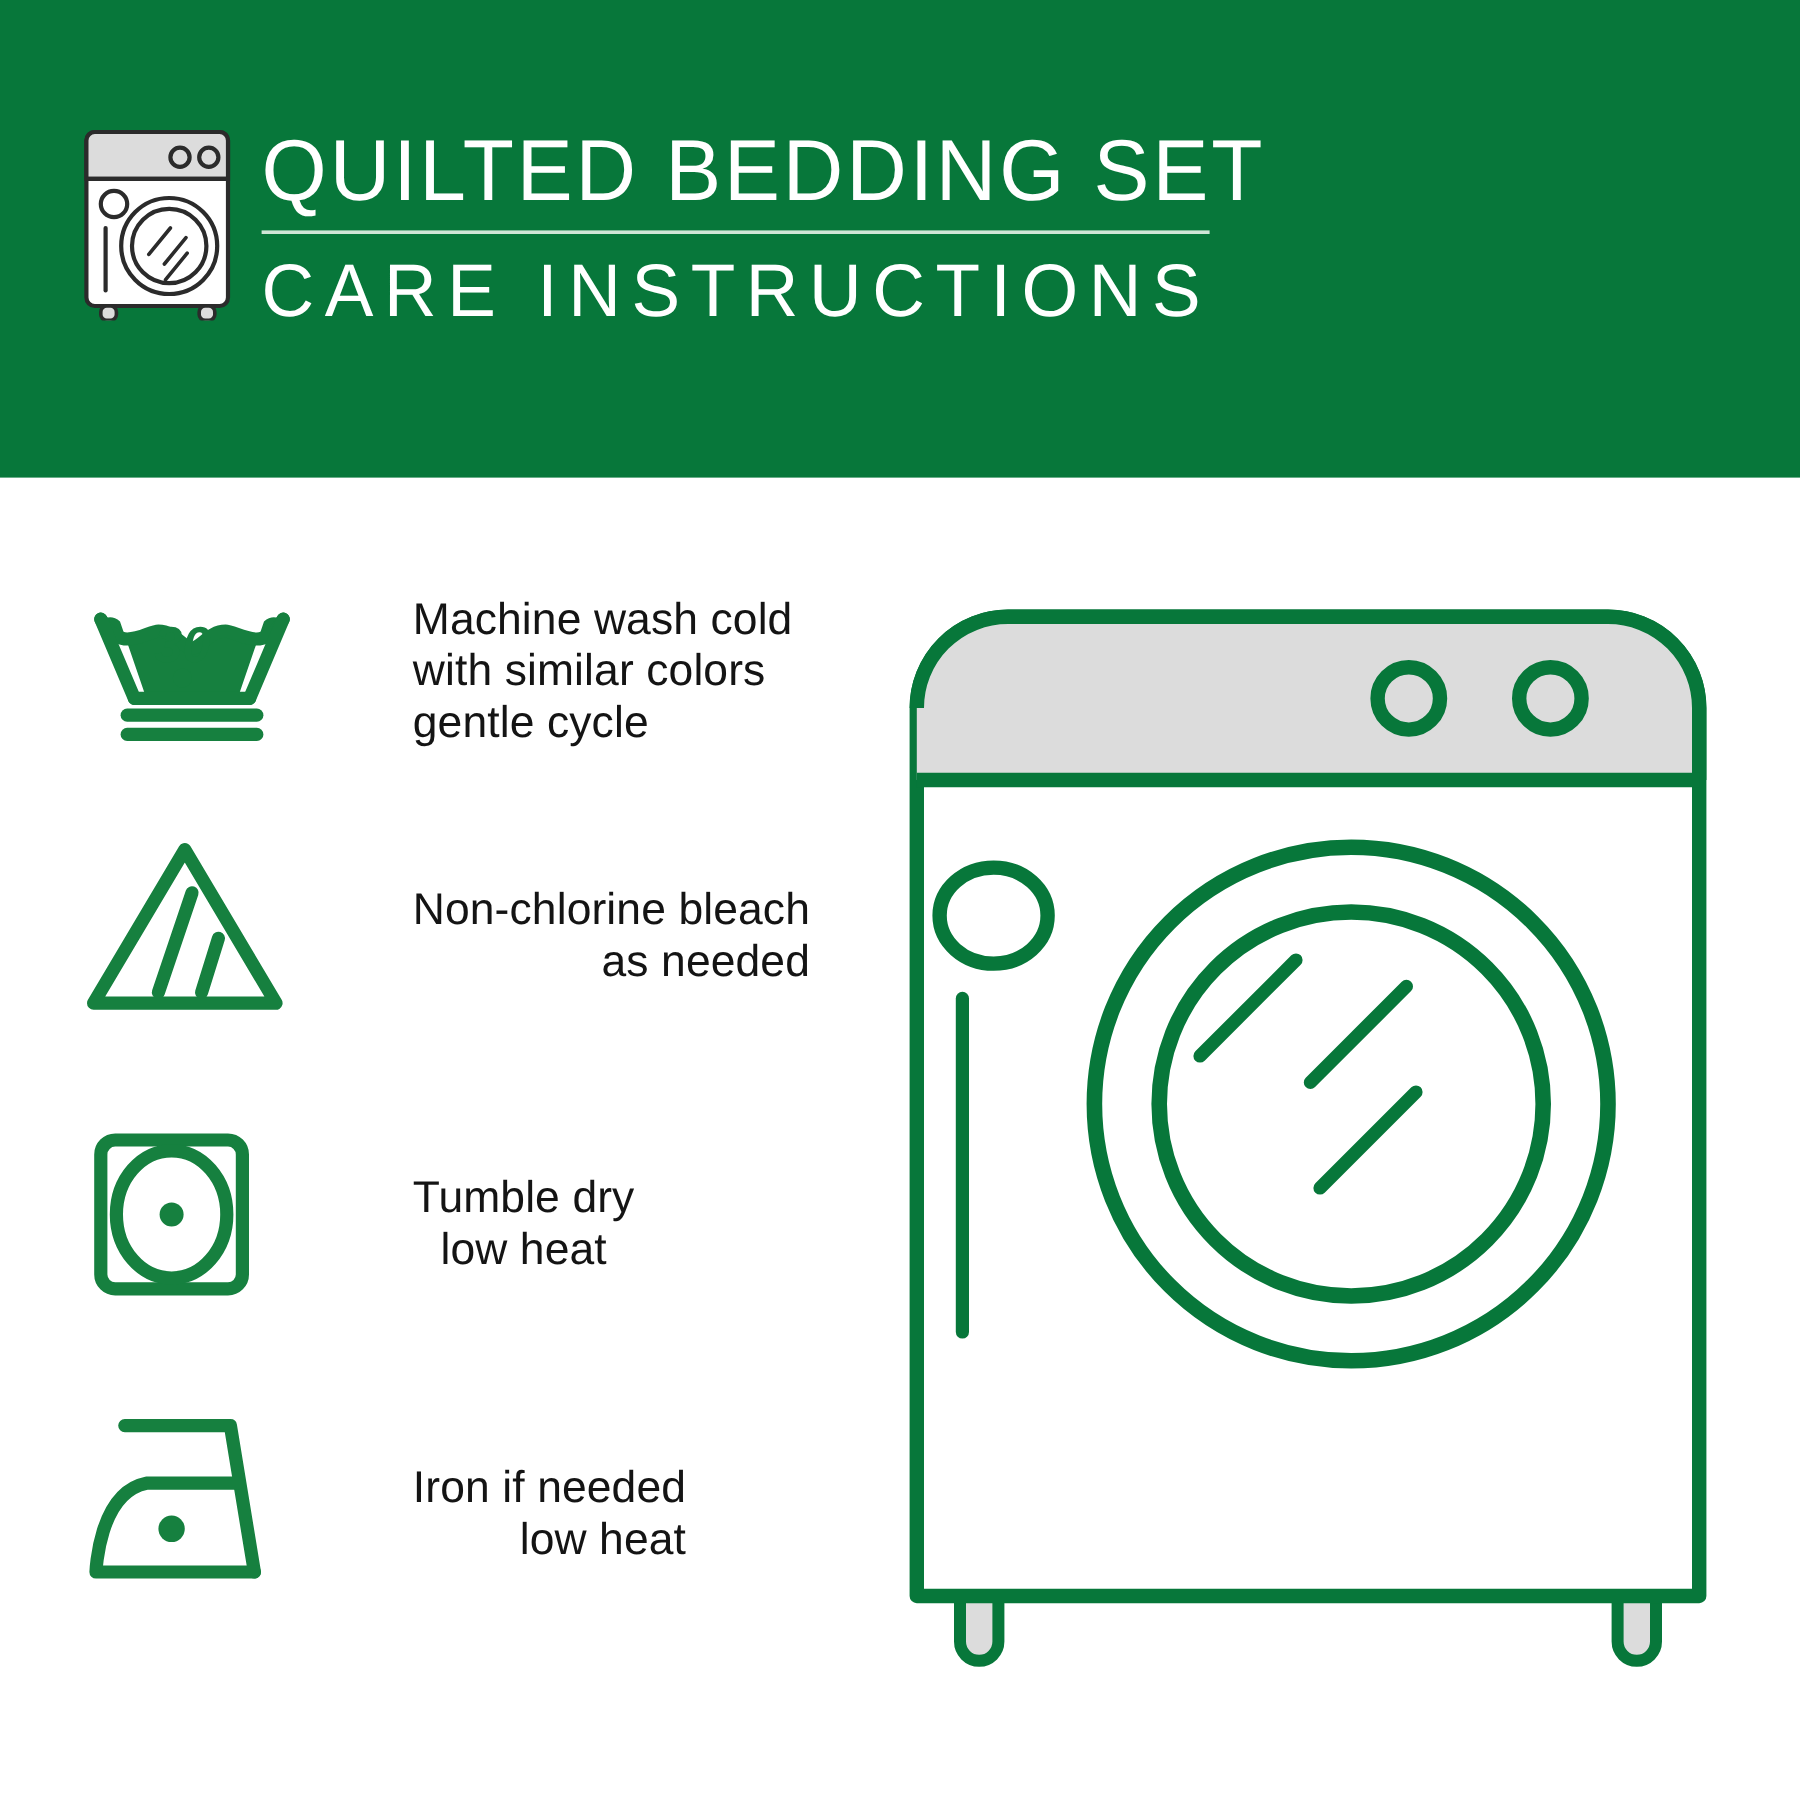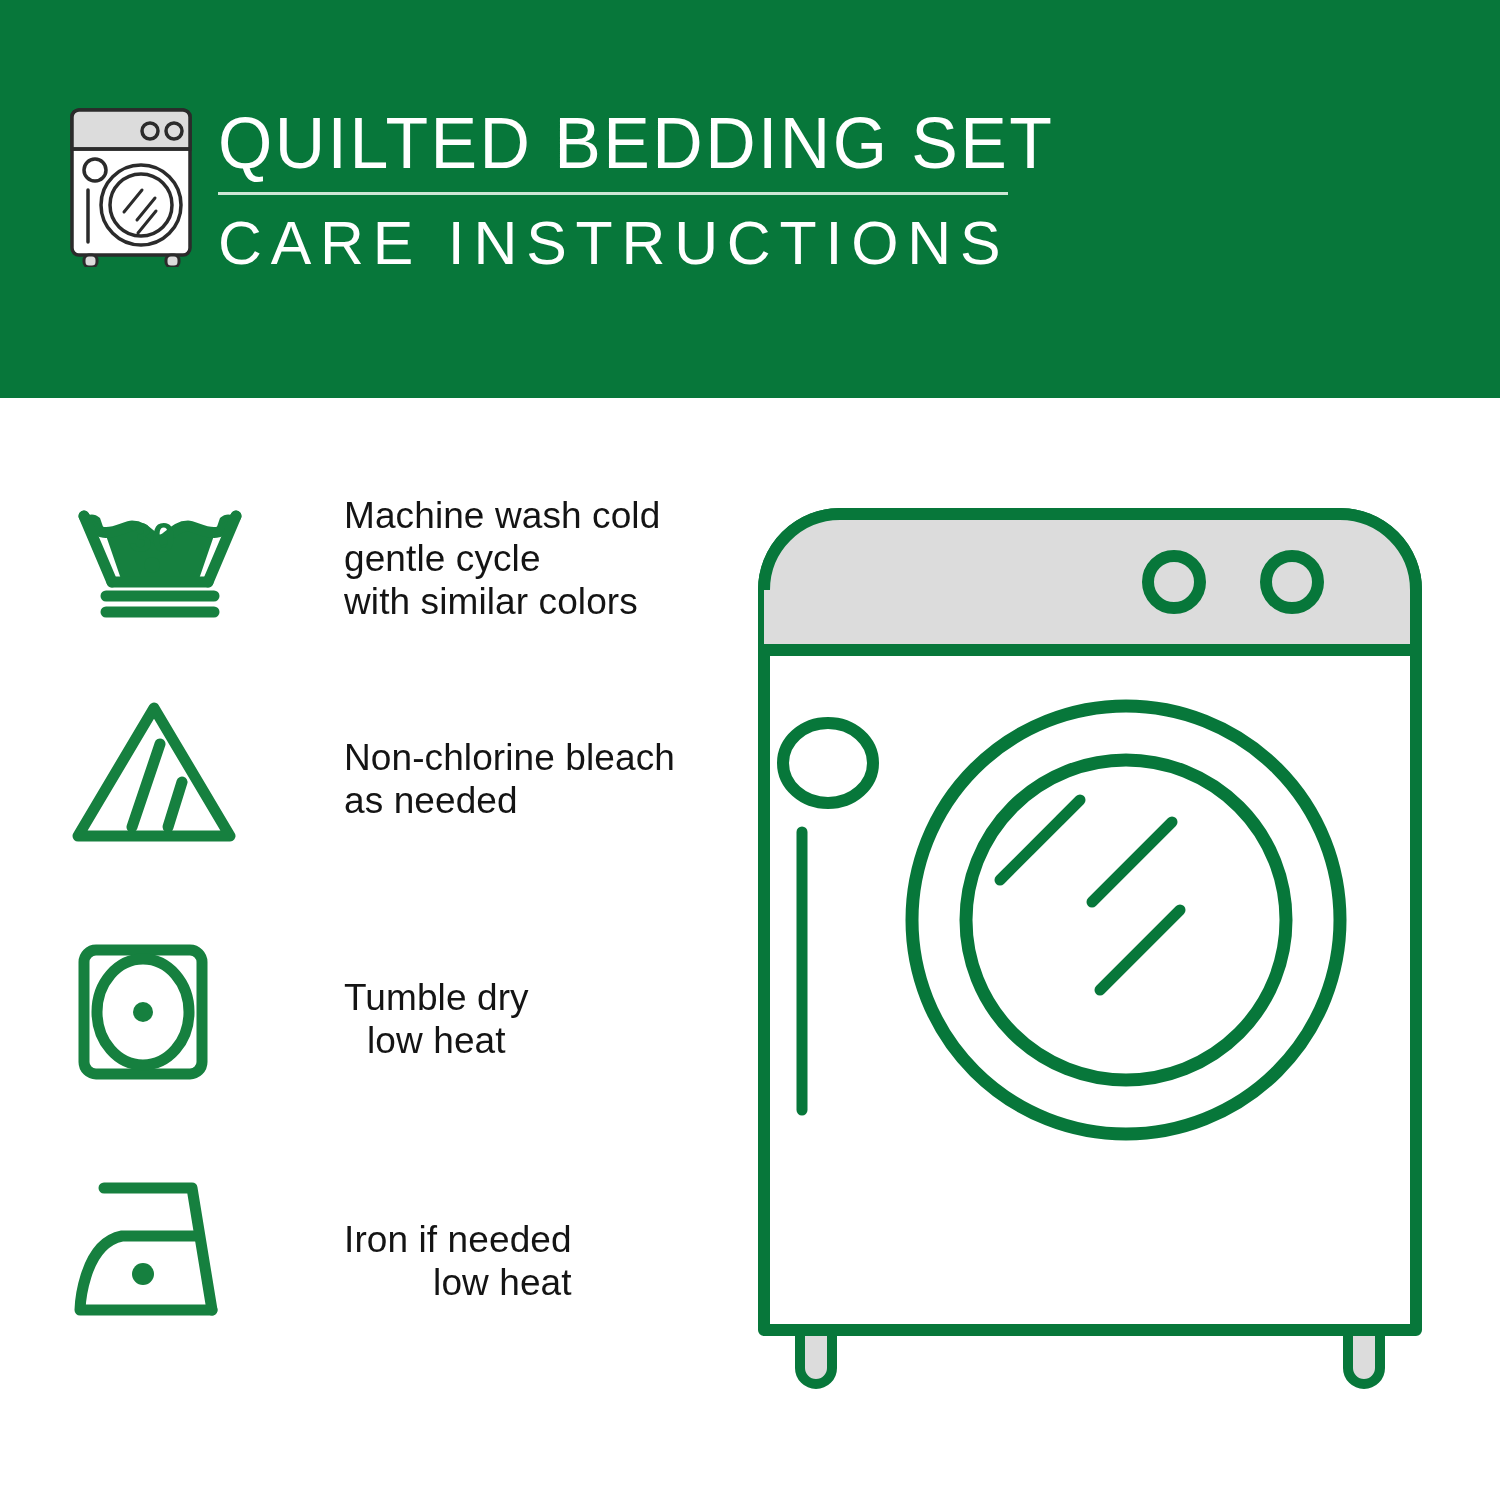--- a/index.html
+++ b/index.html
@@ -84,20 +84,21 @@
     height: 200px;
     display: flex;
     align-items: flex-start;
   }
   .care-symbol {
     position: absolute;
     left: 70px;
     top: 0;
     width: 180px;
     height: 150px;
+    font-style: italic;
   }
   .care-text {
     position: absolute;
     left: 300px;
     font-family: "Liberation Sans", sans-serif;
     font-size: 37px;
     line-height: 43px;
     color: #141414;
     letter-spacing: 0.1px;
     margin-left: 44px;
@@ -171,26 +172,26 @@
           <line x1="36" y1="126" x2="144" y2="126" stroke="#16803f" stroke-width="11" stroke-linecap="round"></line>
           <line x1="36" y1="142" x2="144" y2="142" stroke="#16803f" stroke-width="11" stroke-linecap="round"></line>
 
           <circle cx="82" cy="95" r="8" fill="#16803f"></circle>
 
           <text x="82" y="82" text-anchor="middle" font-family="Liberation Sans, sans-serif" font-size="42" font-weight="bold" fill="#16803f">30</text>
         </svg>
       </div>
       <div class="care-text" style="top:24px;">
         <span class="ln">Machine wash cold</span>
+        <span class="ln">with similar colors</span>
         <span class="ln">gentle cycle</span>
-        <span class="ln">with similar colors</span>
-      </div>
-    </div>
-
-    <div class="care-row" style="top:226px;">
+      </div>
+    </div>
+
+    <div class="care-row" style="top:226px;text-align:right;">
       <div class="care-symbol">
         <svg viewBox="0 0 180 150" width="180" height="150" aria-hidden="true">
 
           <path d="M84 12 L160 140 L8 140 Z" fill="none" stroke="#16803f" stroke-width="11" stroke-linejoin="round" stroke-linecap="round"></path>
 
           <line x1="90" y1="48" x2="62" y2="131" stroke="#16803f" stroke-width="11" stroke-linecap="round"></line>
           <line x1="112" y1="86" x2="98" y2="131" stroke="#16803f" stroke-width="11" stroke-linecap="round"></line>
         </svg>
       </div>
       <div class="care-text" style="top:40px;">

